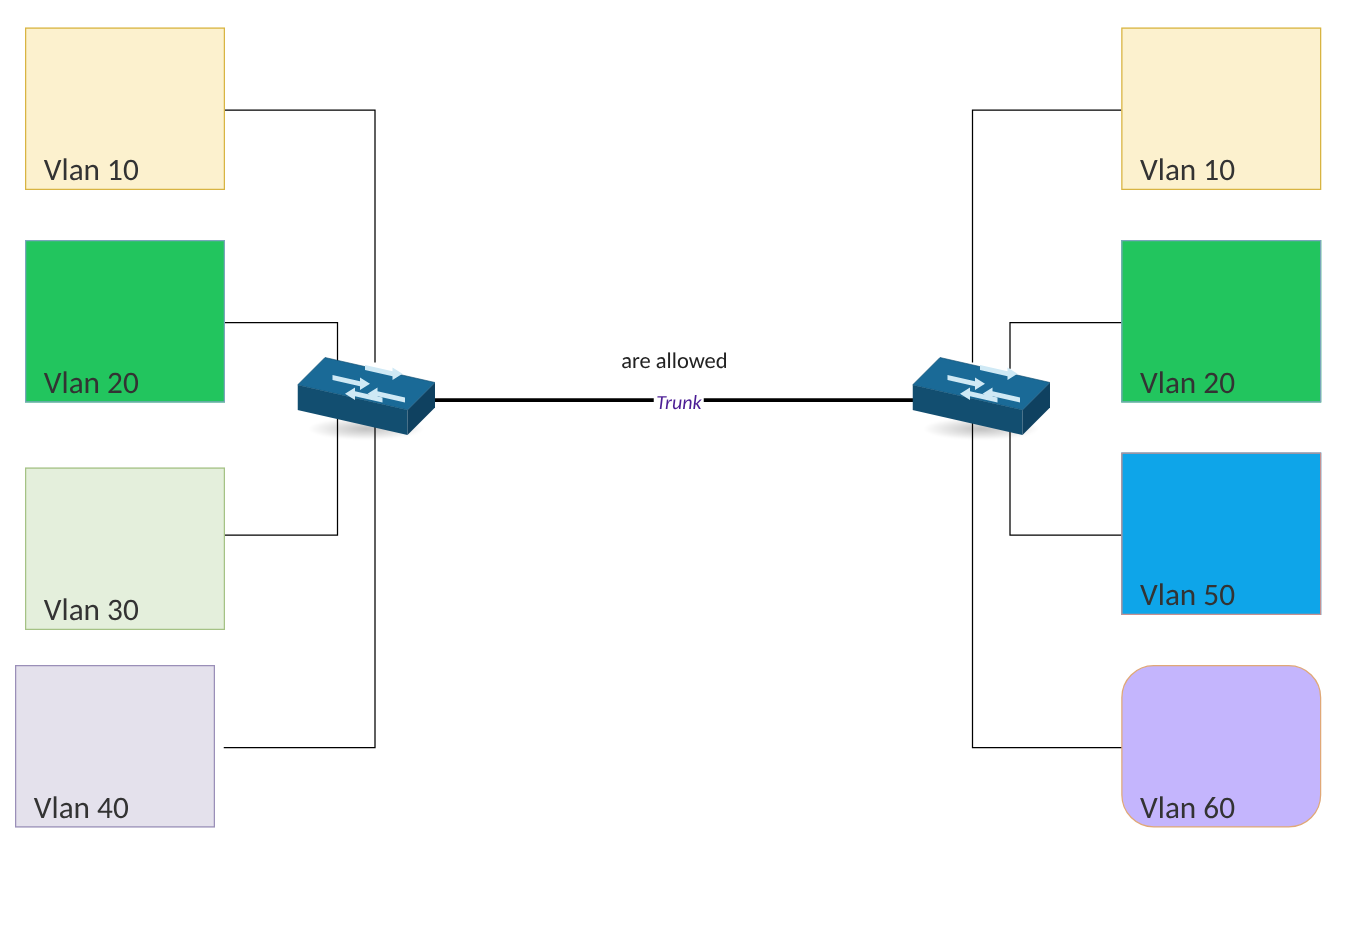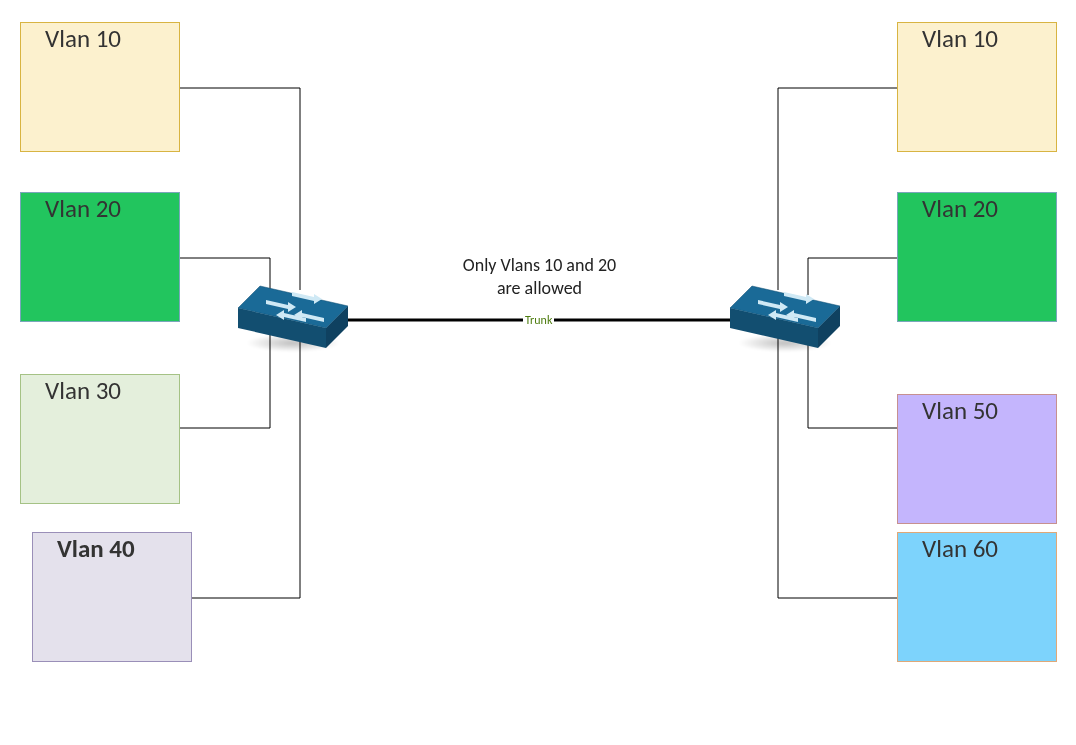--- a/index.html
+++ b/index.html
@@ -11,45 +11,46 @@
     font-family: "Segoe UI", Calibri, Arial, sans-serif;
     background: #fff;
   }
   .vlan-box {
     position: absolute;
     width: 160px;
     height: 130px;
     border: 1px solid;
     box-sizing: border-box;
     display: flex;
-    align-items: flex-start;
-    padding-left: 24px;
+    align-items: flex-end;
+    padding-left: 14px;
     font-size: 25px;
     color: #333;
   }
   .yellow { background: #fcf1ce; border-color: #d8b442; }
   .blue   { background: #22c55e; border-color: #7aa6bb; }
   .green  { background: #e4efdc; border-color: #a5c285; }
   .purple { background: #e4e1ec; border-color: #9a8fb8; }
-  .red    { background: #c4b5fd; border-color: #c69090; margin-top: 32px; }
-  .orange { background: #7dd3fc; border-color: #e0a877; }
+  .red    { background: #0ea5e9; border-color: #c69090; }
+  .orange { background: #c4b5fd; border-color: #e0a877; border-radius: 26px; }
 
   .annotation {
     position: absolute;
     text-align: center;
     font-size: 18px;
     color: #222;
     line-height: 1.25;
   }
   .trunk-label {
     position: absolute;
-    font-size: 12px;
-    color: #4d7c0f;
+    font-size: 16px;
+    color: #4c1d95;
     background: #fff;
     padding: 0 2px;
+    font-style: italic;
   }
 
   svg.wires {
     position: absolute;
     left: 0; top: 0;
     width: 1076px; height: 745px;
     pointer-events: none;
   }
 
   
@@ -87,39 +88,39 @@
 
 <div class="vlan-box yellow" style="left:20px; top:22px;">
     <span>Vlan 10</span>
   </div>
 <div class="vlan-box blue" style="left:20px; top:192px;">
     <span>Vlan 20</span>
   </div>
 <div class="vlan-box green" style="left:20px; top:374px;">
     <span>Vlan 30</span>
   </div>
-<div class="vlan-box purple" style="left:32px; top:532px;font-weight:bold;">
+<div class="vlan-box purple" style="left:12px; top:532px;">
     <span>Vlan 40</span>
   </div>
 
 <div class="vlan-box yellow" style="left:897px; top:22px;">
     <span>Vlan 10</span>
   </div>
 <div class="vlan-box blue" style="left:897px; top:192px;">
     <span>Vlan 20</span>
   </div>
 <div class="vlan-box red" style="left:897px; top:362px;">
     <span>Vlan 50</span>
   </div>
 <div class="vlan-box orange" style="left:897px; top:532px;">
     <span>Vlan 60</span>
   </div>
 
 <div class="annotation" style="left:432px; top:254px; width:215px;">
-  <span>Only Vlans 10 and 20</span><br>
+  <br>
   <span>are allowed</span>
 </div>
 <div class="trunk-label" style="left:523px; top:313px;">Trunk</div>
 
 <div class="switch" style="left:238px; top:278px;">
   <div class="shadow"></div>
   <svg viewBox="0 0 110 74">
 
     <polygon points="0,30 0,50 88,70 88,50" fill="#124e70"></polygon>
     <polygon points="88,50 88,70 110,48 110,28" fill="#0f4160"></polygon>

